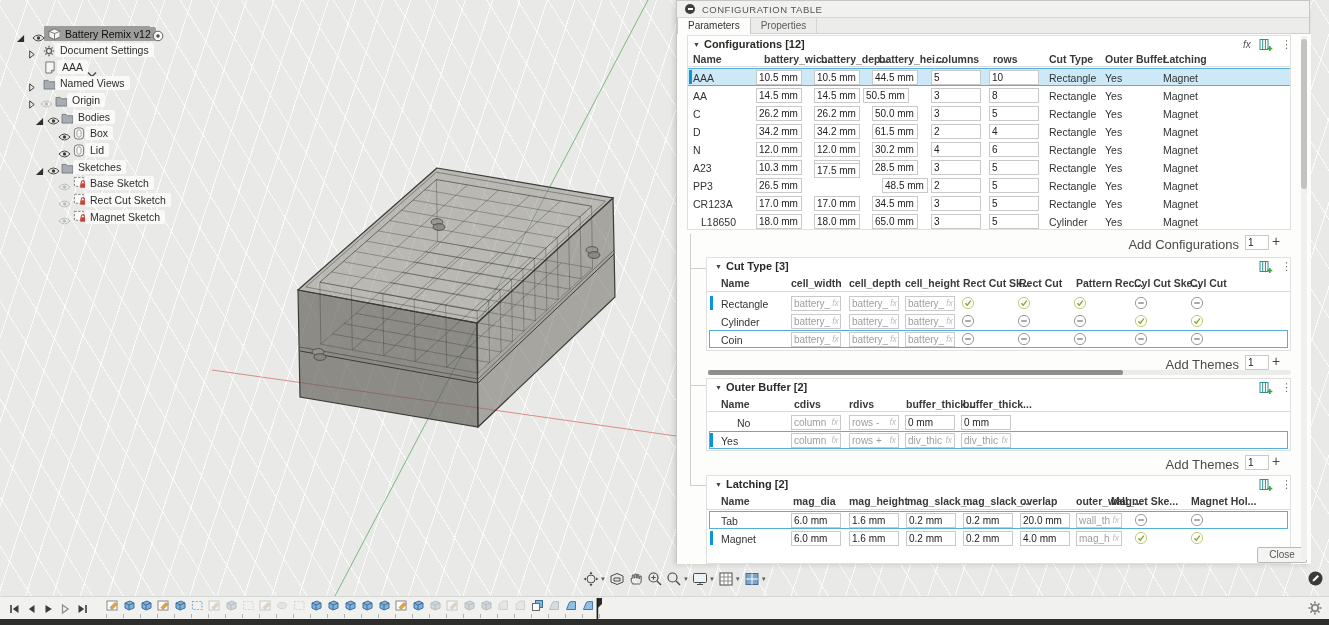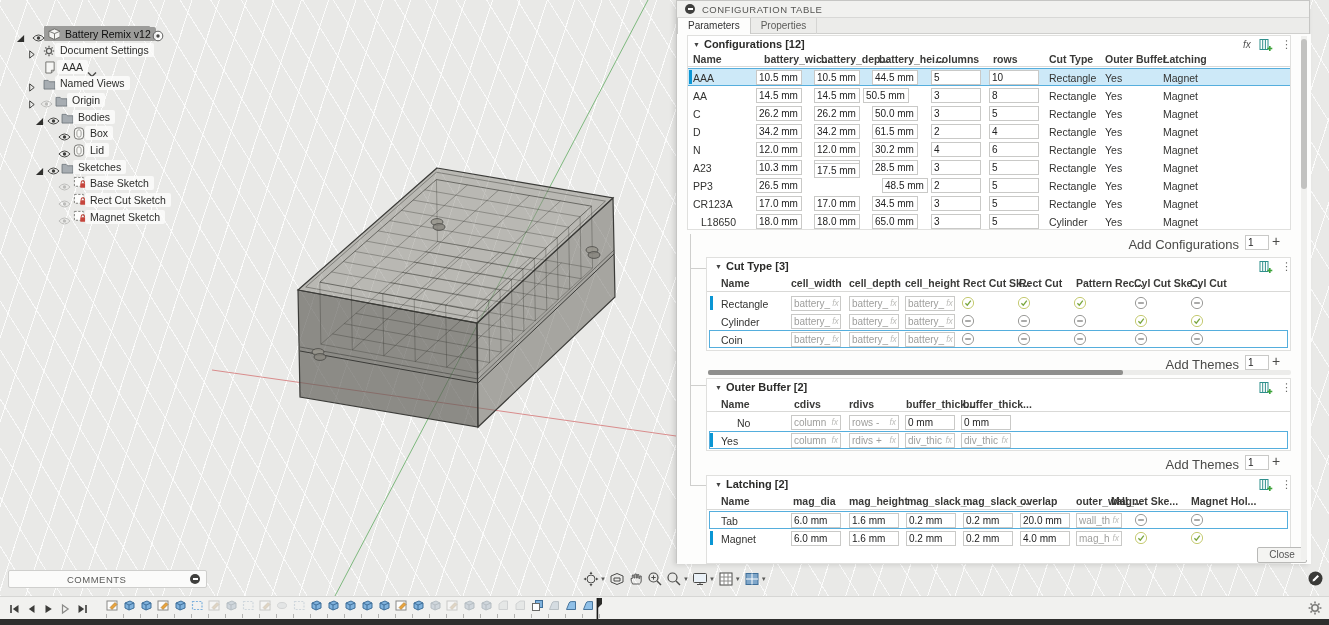--- a/index.html
+++ b/index.html
@@ -309,24 +309,20 @@
           </svg></span>
         <span class="ticon" style="left:73px;top:1px;"><svg width="14" height="14" viewBox="0 0 15 15">
             <rect x="1.5" y="1.5" width="9.5" height="9.5" fill="#fdfdfc" stroke="#7a7a76" stroke-dasharray="2.4 1.7"></rect>
             <path d="M8.8 7.8 V6.6 Q8.8 5.2 10.6 5.2 Q12.4 5.2 12.4 6.6 V7.8" fill="none" stroke="#c6453c" stroke-width="1.1"></path>
             <rect x="7.8" y="7.8" width="5.6" height="4.8" rx="0.6" fill="#c6453c"></rect>
           </svg></span>
         <span class="tree-label" style="left:85px;top:0.5px;">Magnet Sketch</span>
       </div>
     </div>
 
-  <div class="float-bar" style="left:8px;top:570px;width:199px;height:18px;padding:0 6px;">
-    <span style="margin-left:52px;">COMMENTS</span>
-    <span class="minus-circle" style="margin-left:auto;"></span>
-  </div>
 
   <div id="nav-toolbar">
       <div class="navitem">
         <svg width="16" height="16">
           <circle cx="8" cy="8" r="4" fill="none" stroke="#4b4b49"></circle>
           <path d="M8 0.5 L6.5 3 L9.5 3 Z M8 15.5 L6.5 13 L9.5 13 Z M0.5 8 L3 6.5 L3 9.5 Z M15.5 8 L13 6.5 L13 9.5 Z" fill="#4b4b49"></path>
         </svg>
         <span class="caret">▼</span>
       </div>
       <div class="navitem">
@@ -759,21 +755,21 @@
           <span class="val">0 mm</span>
         </div>
         <div class="abs outlined" style="left:32px;top:397px;width:579px;height:18px"></div>
         <div class="abs marker" style="left:33px;top:399px"></div>
         <div class="cell" style="left:44px;top:401px">Yes</div>
         <div class="ibox expr" style="left:114px;top:398.5px;width:50px">
           <span class="val">column</span>
           <span class="fxm">fx</span>
         </div>
         <div class="ibox expr" style="left:172px;top:398.5px;width:50px">
-          <span class="val">rdivs +</span>
+          <span class="val">rows +</span>
           <span class="fxm">fx</span>
         </div>
         <div class="ibox expr" style="left:228px;top:398.5px;width:50px">
           <span class="val">div_thic</span>
           <span class="fxm">fx</span>
         </div>
         <div class="ibox expr" style="left:284px;top:398.5px;width:50px">
           <span class="val">div_thic</span>
           <span class="fxm">fx</span>
         </div>

